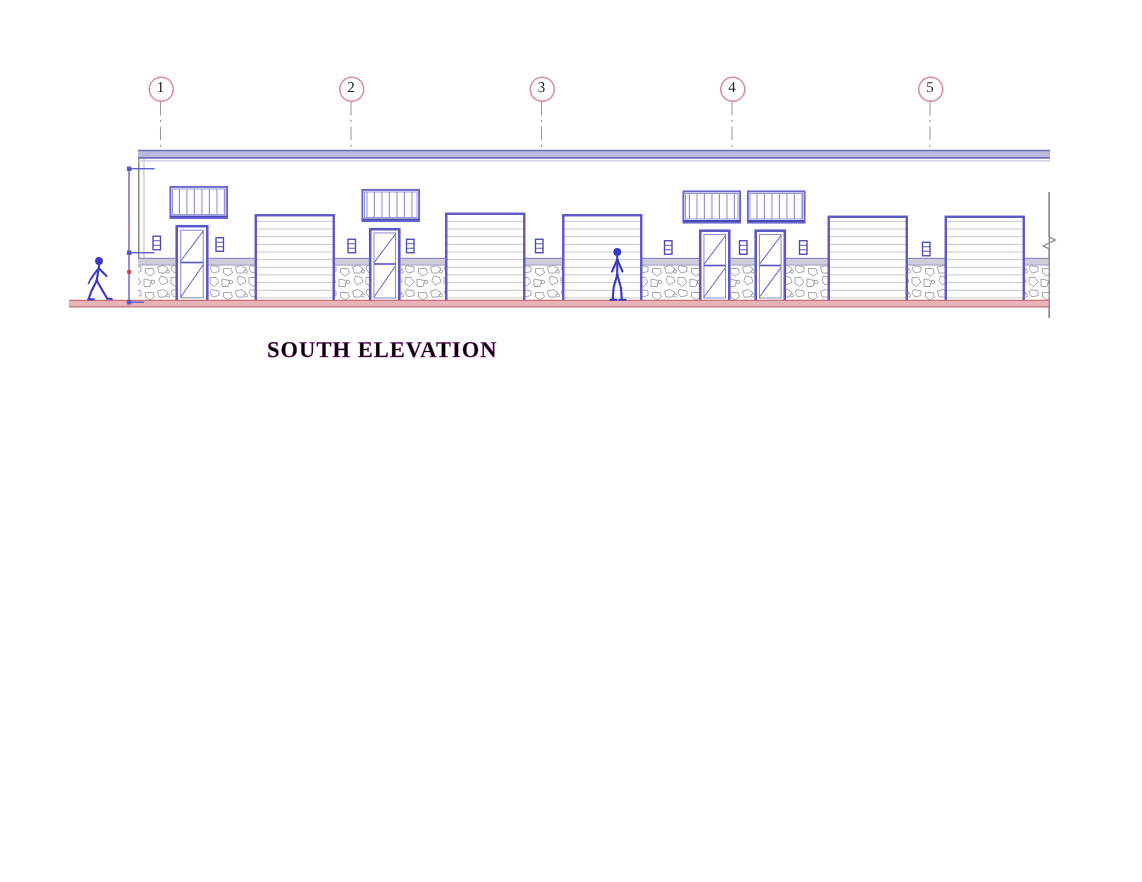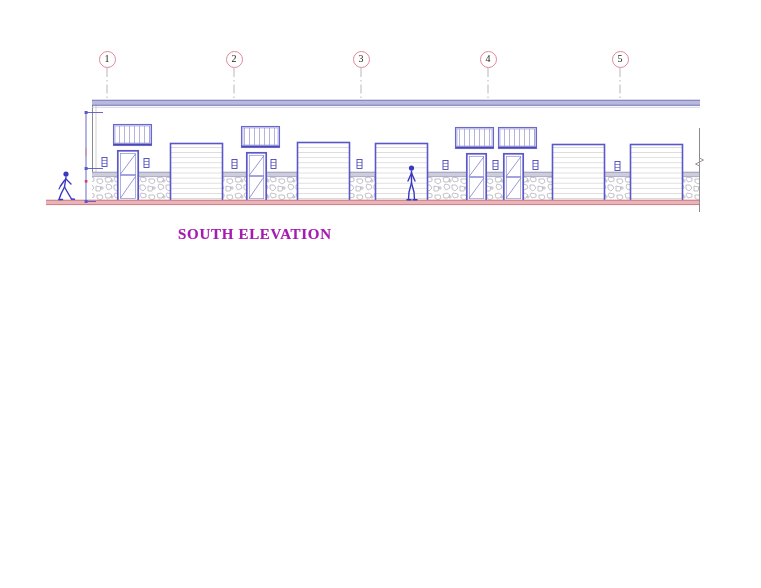--- a/index.html
+++ b/index.html
@@ -31,21 +31,21 @@
 
   
   #drawing-title {
     position: absolute;
     left: 178px;
     top: 226px;
     font-family: "Liberation Serif", serif;
     font-size: 15px;
     font-weight: bold;
     letter-spacing: 0.7px;
-    color: #a21caf;
+    color: #000000;
     white-space: nowrap;
     -webkit-text-stroke: 0.2px #c02ab8;
   }
 
   
   .grid-bubble {
     position: absolute;
     width: 17px;
     height: 17px;
     margin-left: -8.5px;

